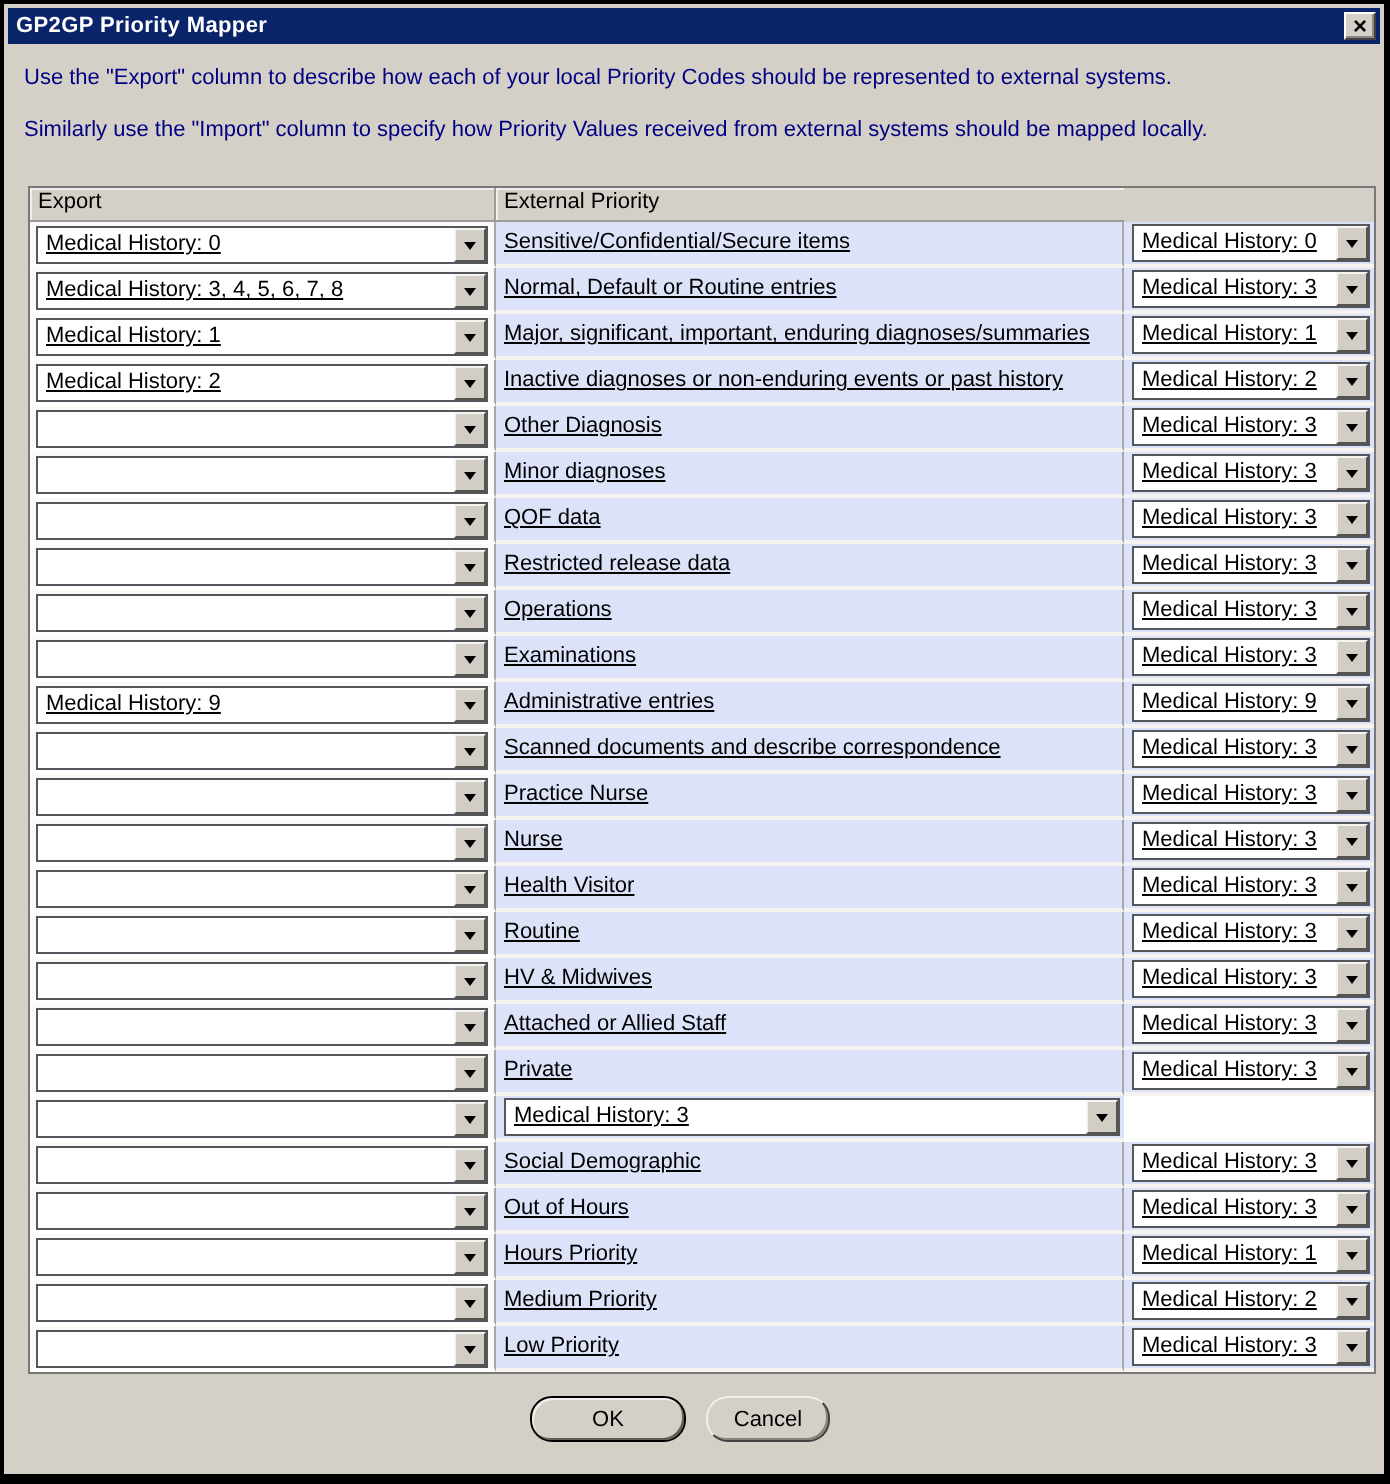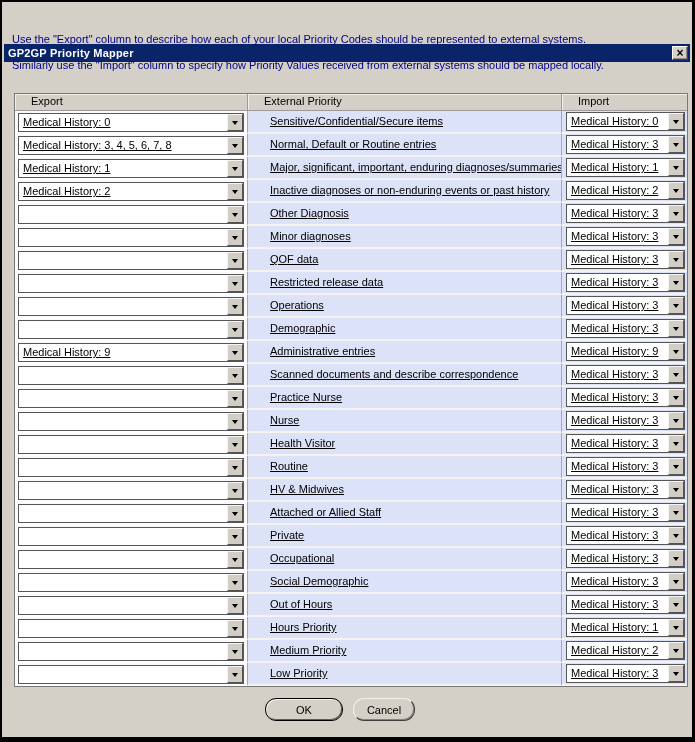--- a/index.html
+++ b/index.html
@@ -7,53 +7,53 @@
   .dialog{
     position:relative;width:695px;height:742px;
     border:solid #000;border-width:2px 3px 5px 2px;
     background:var(--dialog-bg,#d4d0c8);
     font-family:"Liberation Sans", sans-serif;font-size:11px;color:#000;
     overflow:hidden;
   }
   .titlebar{
     position:absolute;left:2px;top:2px;right:2px;height:18px;
     background:var(--titlebar,#0a246a);
-    display:flex;align-items:center;justify-content:space-between;margin-top:40px;
+    display:flex;align-items:center;justify-content:space-between;
   }
   .title{color:#fff;font-weight:bold;font-size:11px;padding-left:4px;letter-spacing:0.2px;}
   .close-btn{
     width:16px;height:14px;margin-right:2px;background:#d4d0c8;
     border:1px solid;border-color:#ffffff #404040 #404040 #ffffff;
     box-shadow:inset -1px -1px 0 #8a887f;
     display:flex;align-items:center;justify-content:center;
     font-size:12px;font-weight:bold;line-height:1;cursor:default;
   }
   .instr{position:absolute;left:10px;color:var(--instr,#000082);white-space:nowrap;}
   .instr1{top:31px;}
   .instr2{top:57px;}
   .table{
     position:absolute;left:12px;top:91px;width:674px;height:594px;
     border:1px solid #787878;background:#fff;
   }
   .thead{display:grid;grid-template-columns:233px 314px 1fr;height:17px;background:var(--dialog-bg,#d4d0c8);}
   .th{
-    padding-left:16px;line-height:15px;
+    padding-left:4px;line-height:15px;
     border-right:1px solid #9b9b9b;border-bottom:1px solid #9b9b9b;
     box-shadow:inset 1px 1px 0 #f0efec;
     white-space:nowrap;overflow:hidden;
   }
   .th:last-child{border-right:none;}
   .trow{display:grid;grid-template-columns:233px 314px 1fr;height:23px;background:#fff;text-decoration:underline;}
   .export-cell{
     background:#fbfaf8;border-right:1px solid #a8a8a8;border-bottom:2px solid #ffffff;
     padding:2px 3px 0 3px;
   }
   .ext-cell{
     background:var(--row-bg,#dce3f8);border-right:1px solid #a8a8a8;border-bottom:2px solid #f4f3f0;
-    padding-left:22px;line-height:20px;white-space:nowrap;overflow:hidden;
+    padding-left:4px;line-height:20px;white-space:nowrap;overflow:hidden;
   }
   .import-cell{
     background:var(--row-bg,#dce3f8);border-bottom:2px solid #f4f3f0;
     padding:1px 2px 0 4px;
   }
   .combo{
     display:flex;align-items:stretch;background:#fff;height:19px;
     border:1px solid #55555c;cursor:default;
   }
   .combo-text{
@@ -97,21 +97,20 @@
       </span>
   </div>
 
   <div class="instr instr1">Use the "Export" column to describe how each of your local Priority Codes should be represented to external systems.</div>
   <div class="instr instr2">Similarly use the "Import" column to specify how Priority Values received from external systems should be mapped locally.</div>
 
   <div class="table">
     <div class="thead">
       <div class="th">Export</div>
       <div class="th">External Priority</div>
-      <div class="th">Import</div>
     </div>
     <div>
         <div class="trow">
           <div class="export-cell">
             <div class="combo">
               <span class="combo-text">Medical History: 0</span>
               <span class="combo-btn">
                 <span class="arrow"></span>
               </span>
             </div>
@@ -280,21 +279,21 @@
         </div>
         <div class="trow">
           <div class="export-cell">
             <div class="combo">
               <span class="combo-text"></span>
               <span class="combo-btn">
                 <span class="arrow"></span>
               </span>
             </div>
           </div>
-          <div class="ext-cell">Demographic</div>
+          <div class="ext-cell">Examinations</div>
           <div class="import-cell">
             <div class="combo">
               <span class="combo-text">Medical History: 3</span>
               <span class="combo-btn">
                 <span class="arrow"></span>
               </span>
             </div>
           </div>
         </div>
         <div class="trow">
@@ -470,21 +469,20 @@
         </div>
         <div class="trow">
           <div class="export-cell">
             <div class="combo">
               <span class="combo-text"></span>
               <span class="combo-btn">
                 <span class="arrow"></span>
               </span>
             </div>
           </div>
-          <div class="ext-cell">Occupational</div>
           <div class="import-cell">
             <div class="combo">
               <span class="combo-text">Medical History: 3</span>
               <span class="combo-btn">
                 <span class="arrow"></span>
               </span>
             </div>
           </div>
         </div>
         <div class="trow">

